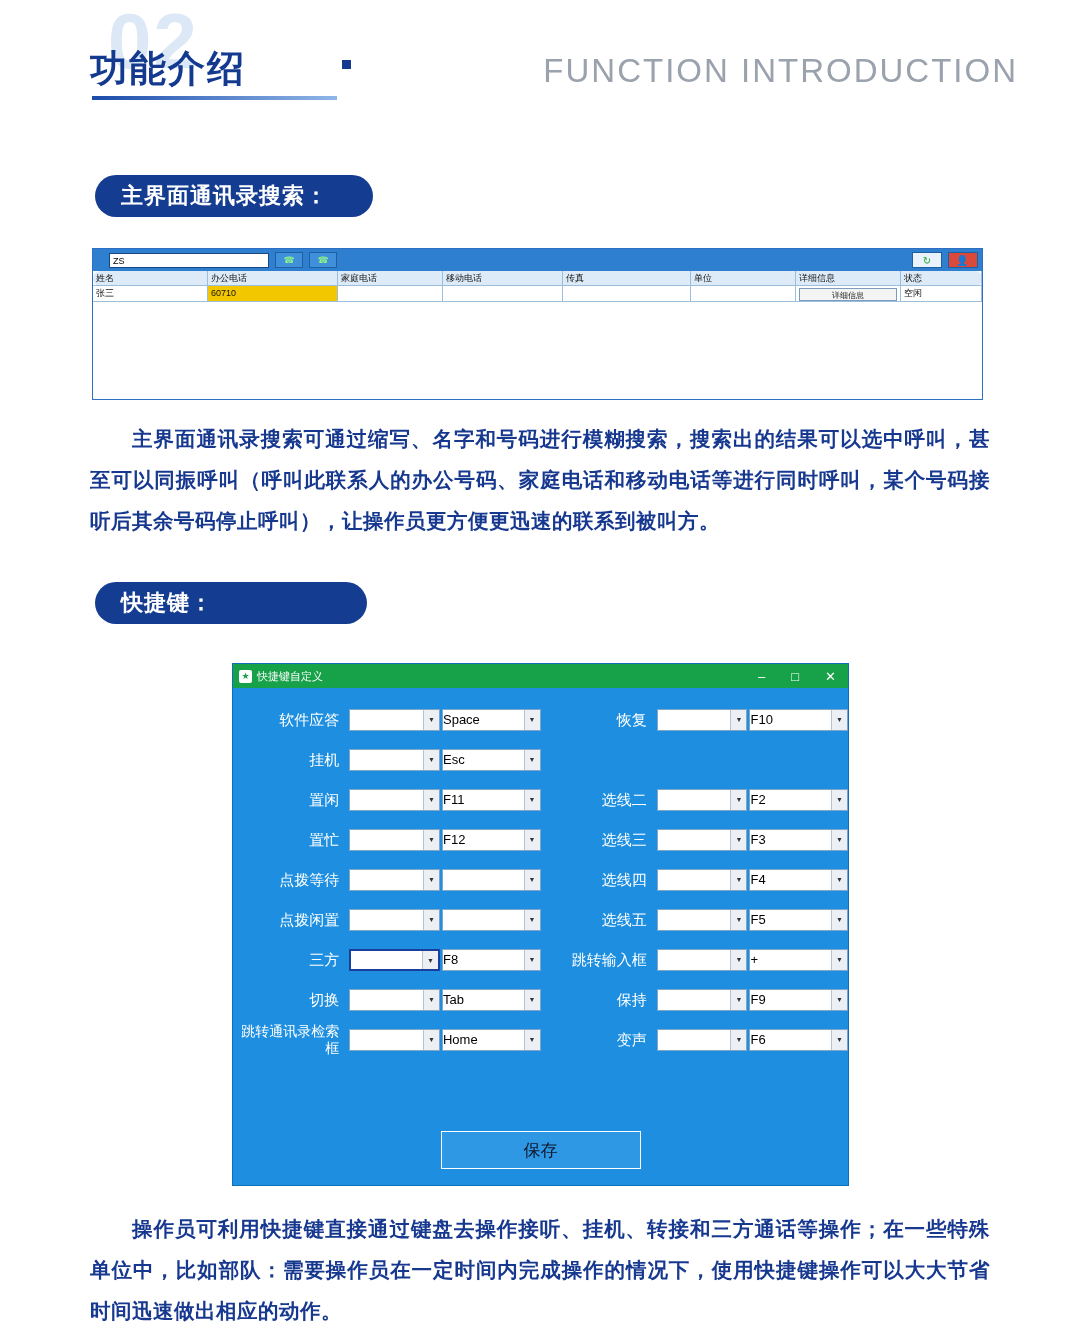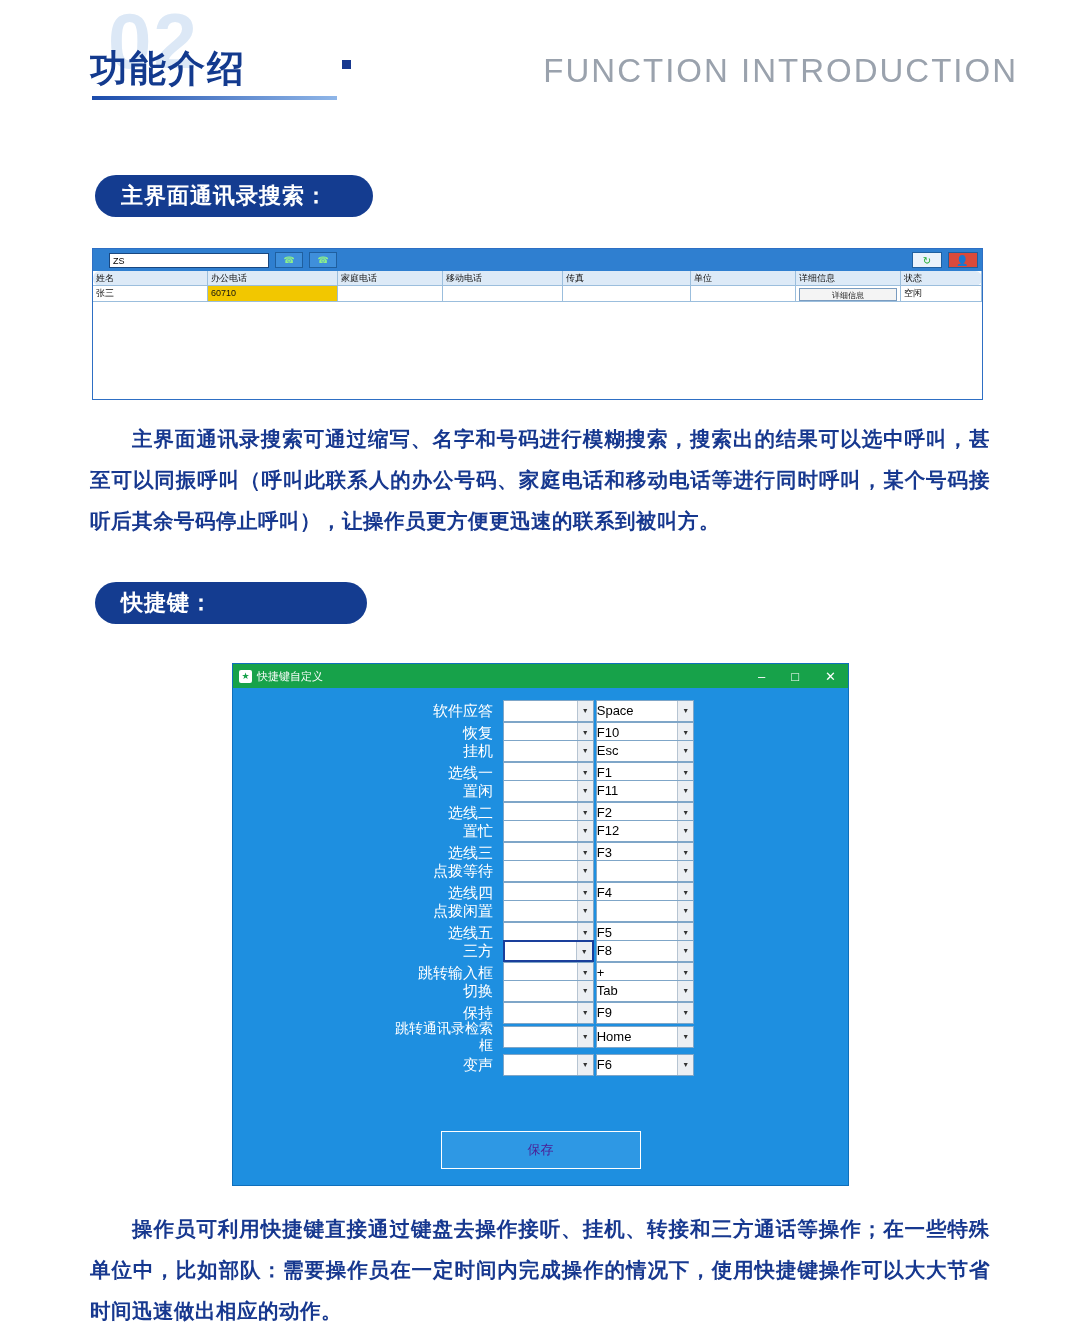--- a/index.html
+++ b/index.html
@@ -254,21 +254,20 @@
     font-size: 13px;
   }
   .rows {
     position: relative;
     padding: 12px 0 0 0;
   }
   .hk-row {
     display: flex;
     align-items: center;
     height: 40px;
-    flex-direction: column;
   }
   .hk-col {
     display: flex;
     align-items: center;
     width: 50%;
     box-sizing: border-box;
   }
   .hk-label {
     width: 118px;
     text-align: right;
@@ -311,22 +310,22 @@
     bottom: 16px;
     display: flex;
     justify-content: center;
   }
   .save-btn {
     width: 200px;
     height: 38px;
     background: #2e98e4;
     border: 1px solid #ffffff;
     box-sizing: border-box;
-    color: #4c1d95;
-    font-size: 13px;
+    color: #0f172a;
+    font-size: 17px;
     display: flex;
     align-items: center;
     justify-content: center;
   }
 </style>
 </head>
 <body>
 
 <div class="header">
   <div class="header-bignum">02</div>
@@ -409,27 +408,20 @@
         </div>
       </div>
       <div class="hk-row">
         <div class="hk-col">
           <div class="hk-label">挂机</div>
           <div class="combo combo-mod">
             <span class="arrow">▼</span>
           </div>
           <div class="combo combo-key">Esc<span class="arrow">▼</span></div>
         </div>
-        <div class="hk-col">
-          <div class="hk-label">选线一</div>
-          <div class="combo combo-mod">
-            <span class="arrow">▼</span>
-          </div>
-          <div class="combo combo-key">F1<span class="arrow">▼</span></div>
-        </div>
       </div>
       <div class="hk-row">
         <div class="hk-col">
           <div class="hk-label">置闲</div>
           <div class="combo combo-mod">
             <span class="arrow">▼</span>
           </div>
           <div class="combo combo-key">F11<span class="arrow">▼</span></div>
         </div>
         <div class="hk-col">

